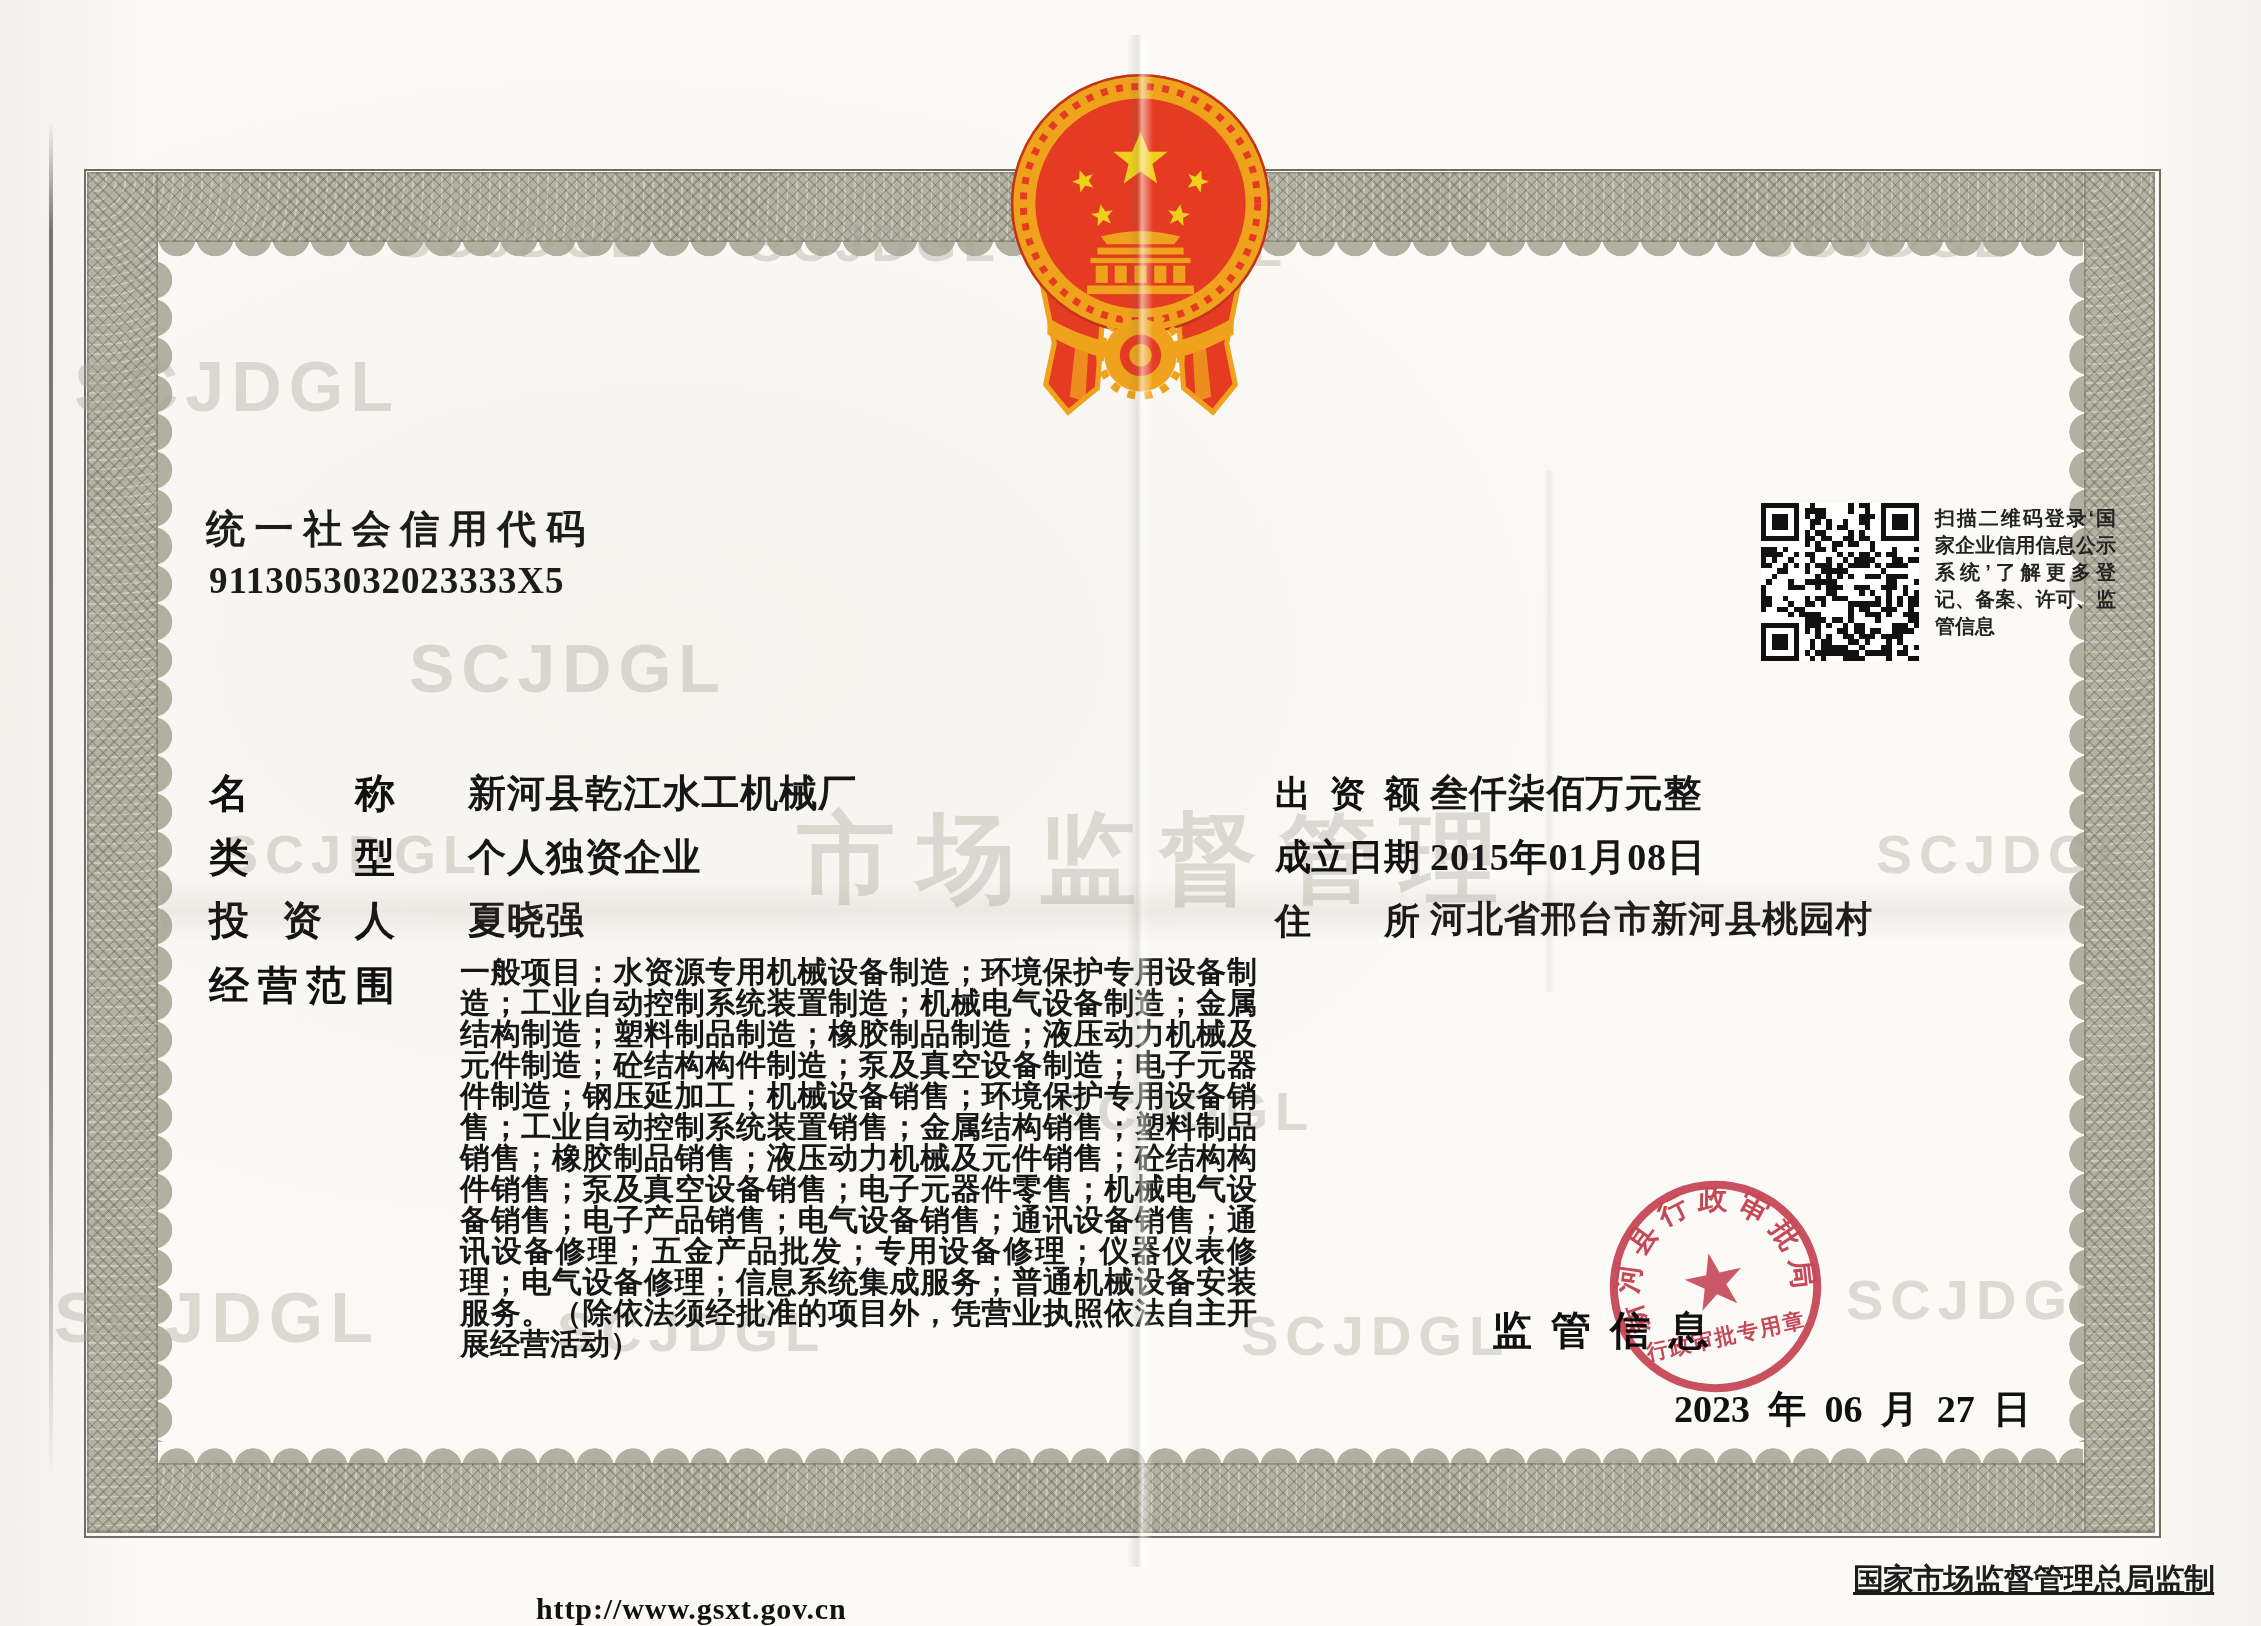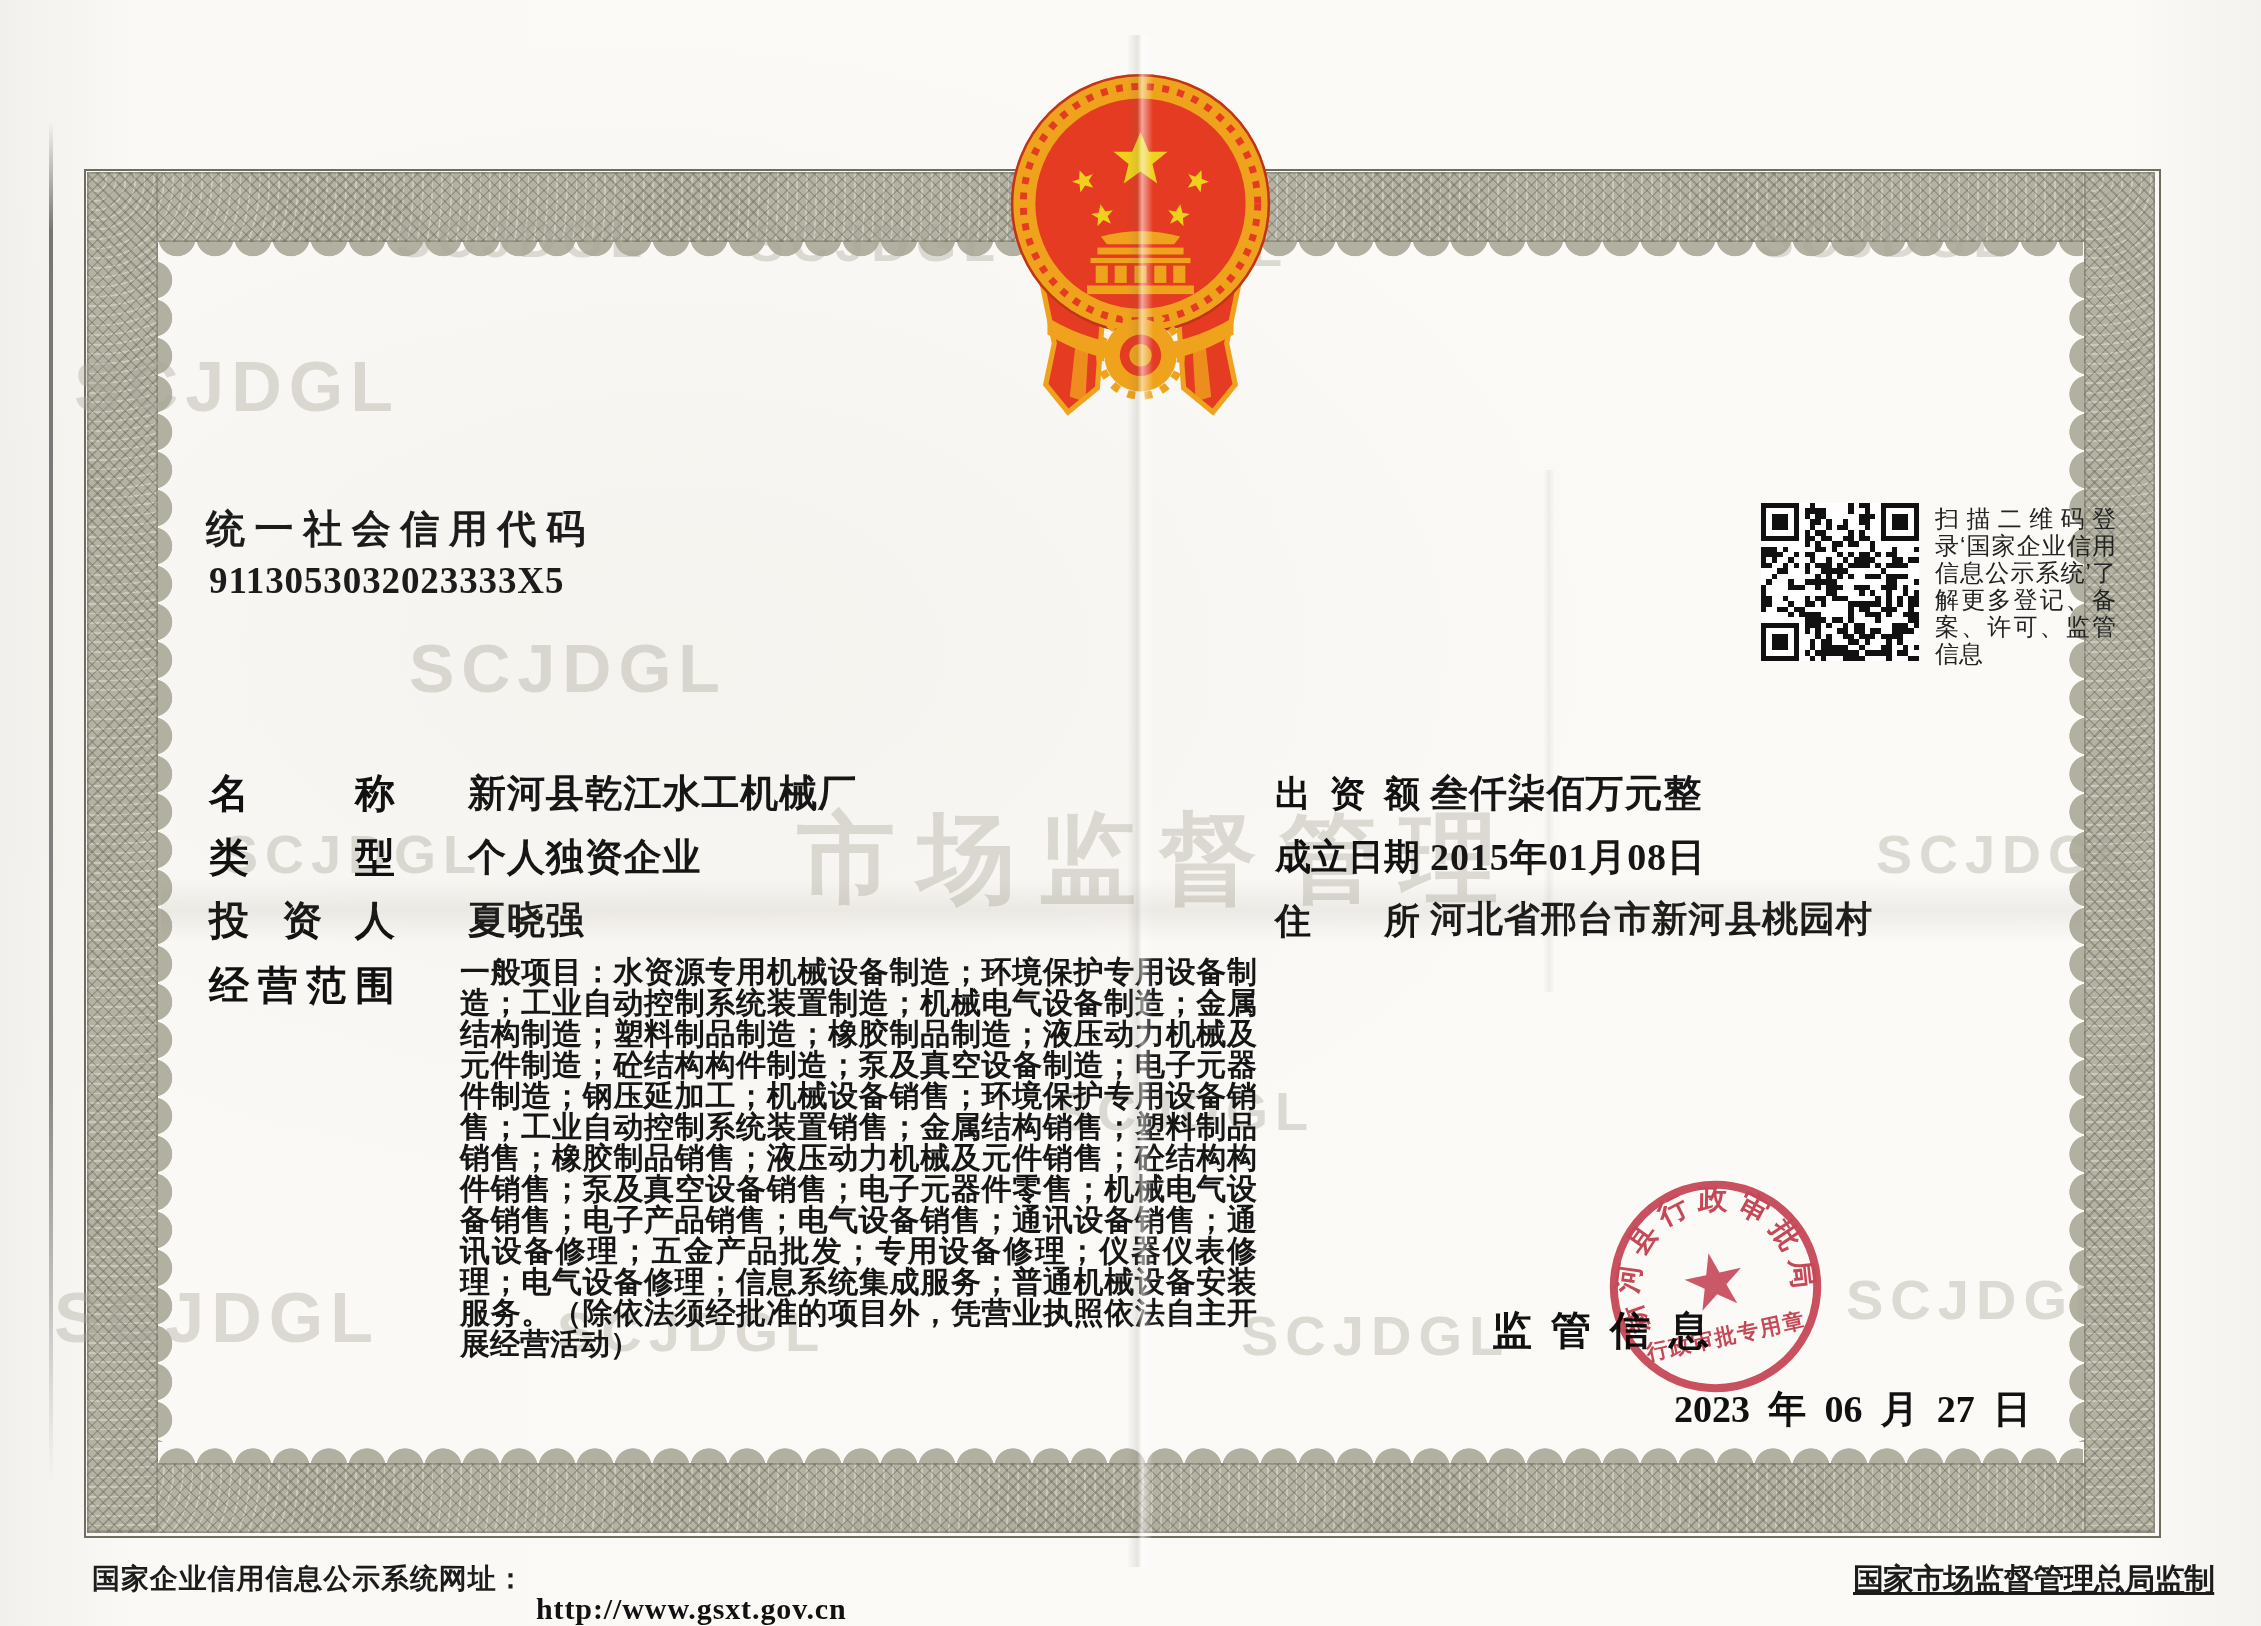--- a/index.html
+++ b/index.html
@@ -64,21 +64,21 @@
   
   .credit-label{left:206px;top:502px;font-size:39px;font-weight:700;letter-spacing:9.6px;color:#1c1c1c;z-index:5;}
   .credit-code{left:209px;top:559px;font-size:37px;font-weight:600;letter-spacing:0.9px;color:#1c1c1c;z-index:5;}
   .title{left:721px;top:477px;font-size:174px;font-weight:900;letter-spacing:45px;z-index:5;
     color:#dfa32b;-webkit-text-stroke:3.5px #b8811c;
     text-shadow:2.6px 3.5px 1.7px rgba(146,100,24,.35);font-family:"Liberation Serif",serif;white-space:nowrap;}
 
   
   .qr-box{left:1761px;top:503px;width:158px;height:158px;z-index:5;background:#fff;}
   .qr-box svg{width:100%;height:100%;display:block;}
-  .qr-caption{left:1935px;top:505px;width:181px;font-size:24px;line-height:27px;font-weight:400;
+  .qr-caption{left:1935px;top:505px;width:181px;font-size:20px;line-height:27px;font-weight:700;
     color:#222;text-align:justify;z-index:5;}
 
   
   .row{position:absolute;z-index:5;color:#161616;}
   .flabel{display:inline-block;text-align:justify;text-align-last:justify;font-weight:700;
     font-family:"Liberation Sans",sans-serif;color:#111;}
   .flabel-l{width:186px;font-size:40px;}
   .flabel-r{width:145px;font-size:36px;}
   .val{font-size:38px;font-weight:600;letter-spacing:0.9px;color:#161616;white-space:nowrap;}
   .scope-text{left:460px;top:956px;width:797px;font-size:30px;line-height:31px;font-weight:600;
@@ -537,21 +537,20 @@
       <circle cx="125" cy="125" r="114" fill="none" stroke="#c5394b" stroke-width="9" opacity=".95"></circle>
       <path id="sealarc" d="M125,212 a87,87 0 1 1 0.02,0" fill="none"></path>
       <text font-size="33" font-weight="700" fill="#c5394b" letter-spacing="9" font-family="Liberation Sans, sans-serif">
         <textPath href="#sealarc" startOffset="19%">新河县行政审批局</textPath>
       </text>
       <polygon points="125,87 132.6,110.5 157.3,110.5 137.4,125 145,148.5 125,134 105,148.5 112.6,125 92.7,110.5 117.4,110.5" fill="#c5394b" opacity=".9"></polygon>
       <text x="125" y="190" text-anchor="middle" font-size="24" font-weight="700" fill="#c5394b" letter-spacing="2" font-family="Liberation Sans, sans-serif">行政审批专用章</text>
     </svg>
   </div>
 
-  <div class="abs footer-label serif">国家企业信用信息公示系统网址：</div>
   <div class="abs footer-url serif">http://www.gsxt.gov.cn</div>
   <div class="abs footer-issuer serif">国家市场监督管理总局监制</div>
 
   <div class="abs fold fold-v"></div>
   <div class="abs fold fold-v2"></div>
   <div class="abs fold fold-h"></div>
   <div class="abs fold fold-h2"></div>
 
 </div>
 

